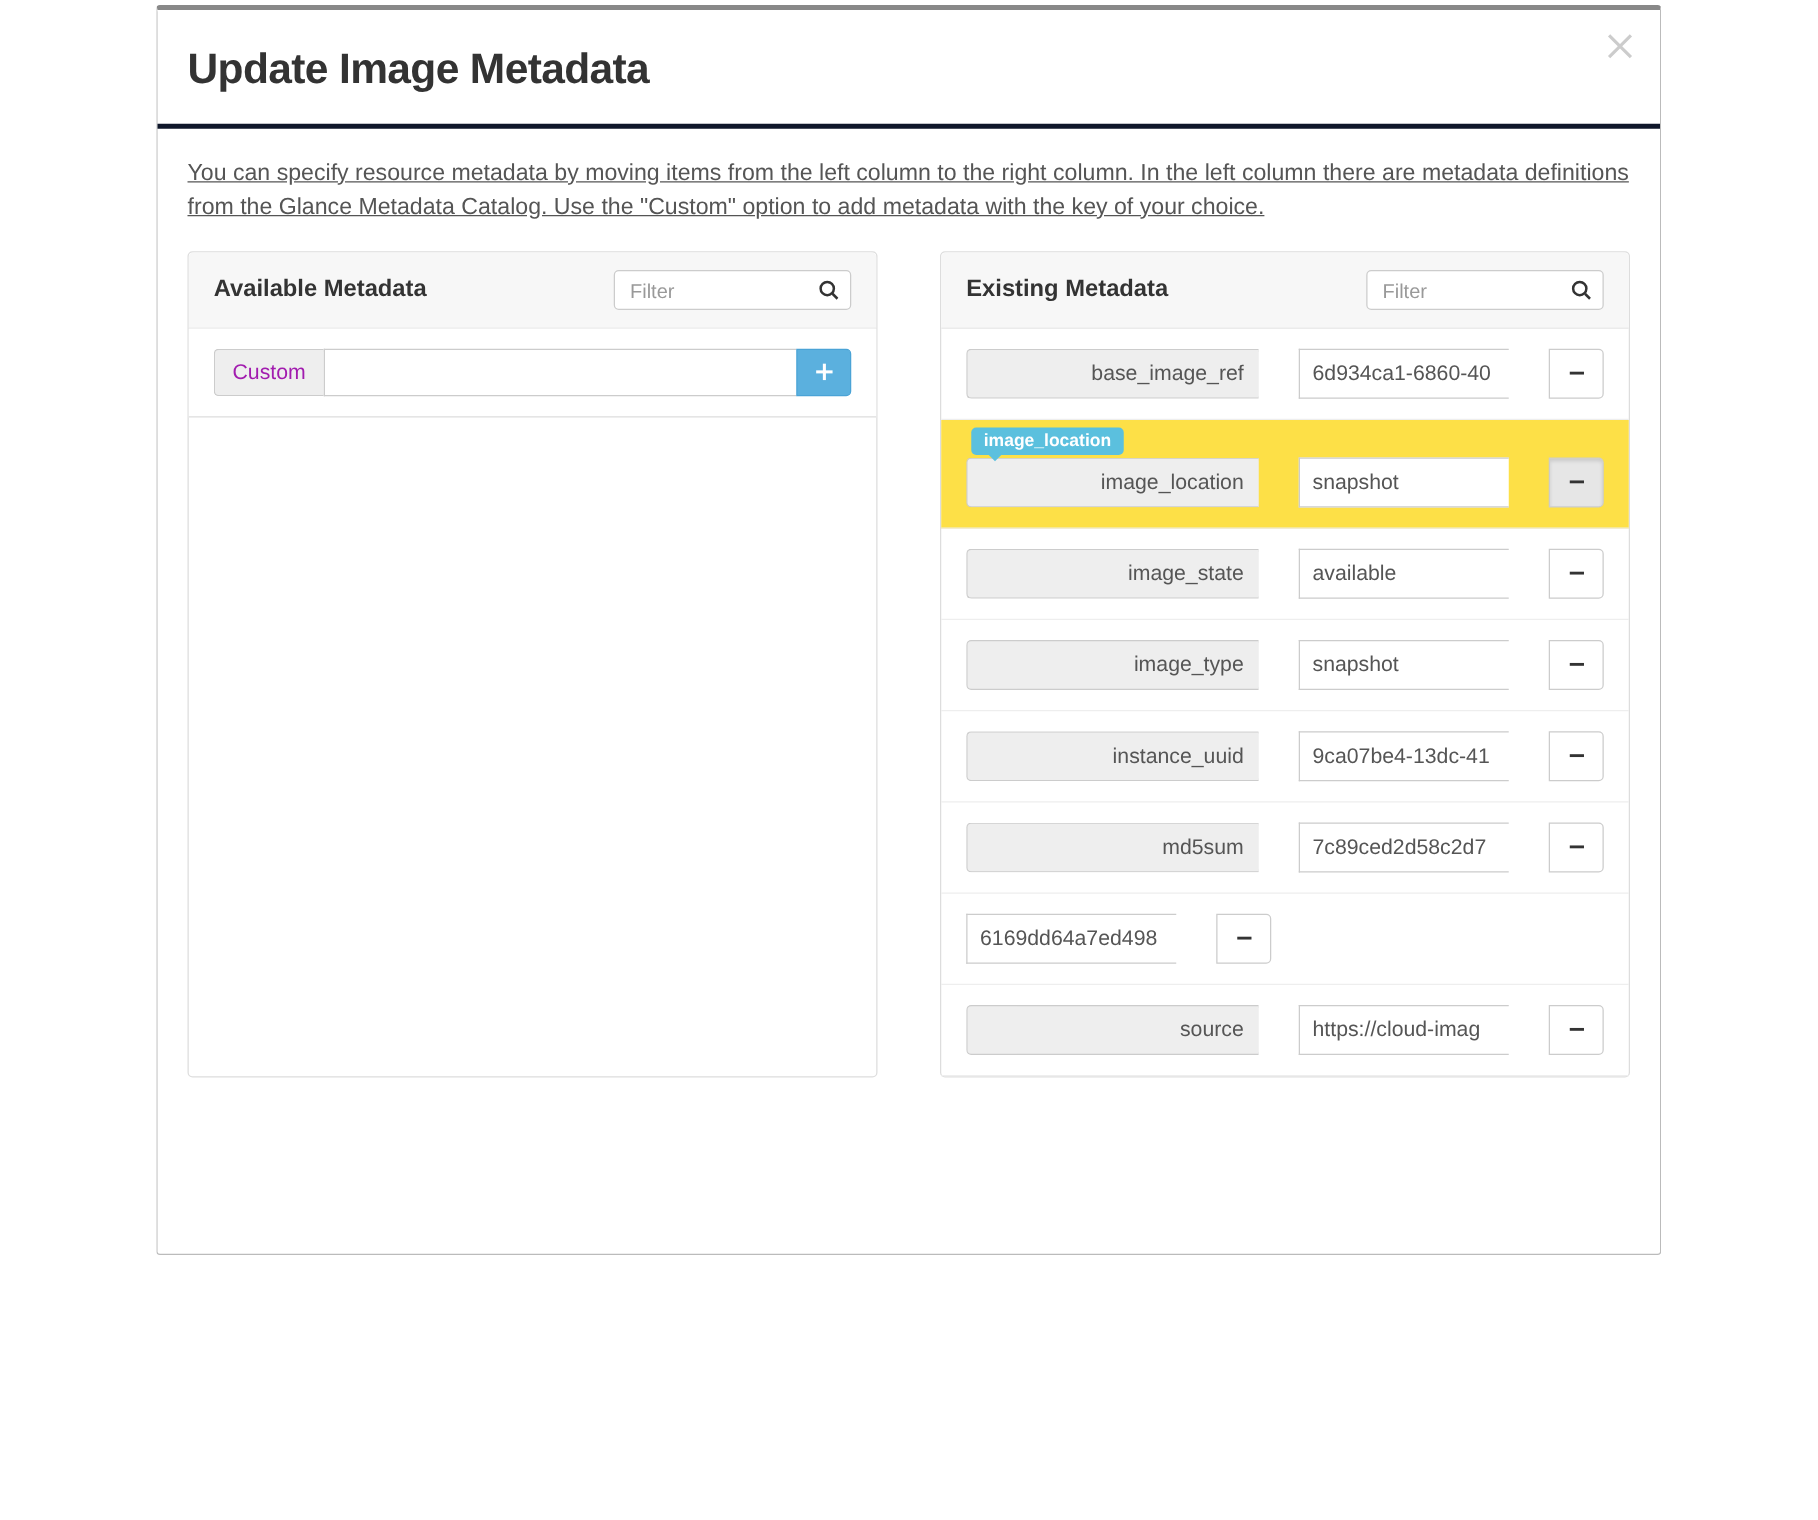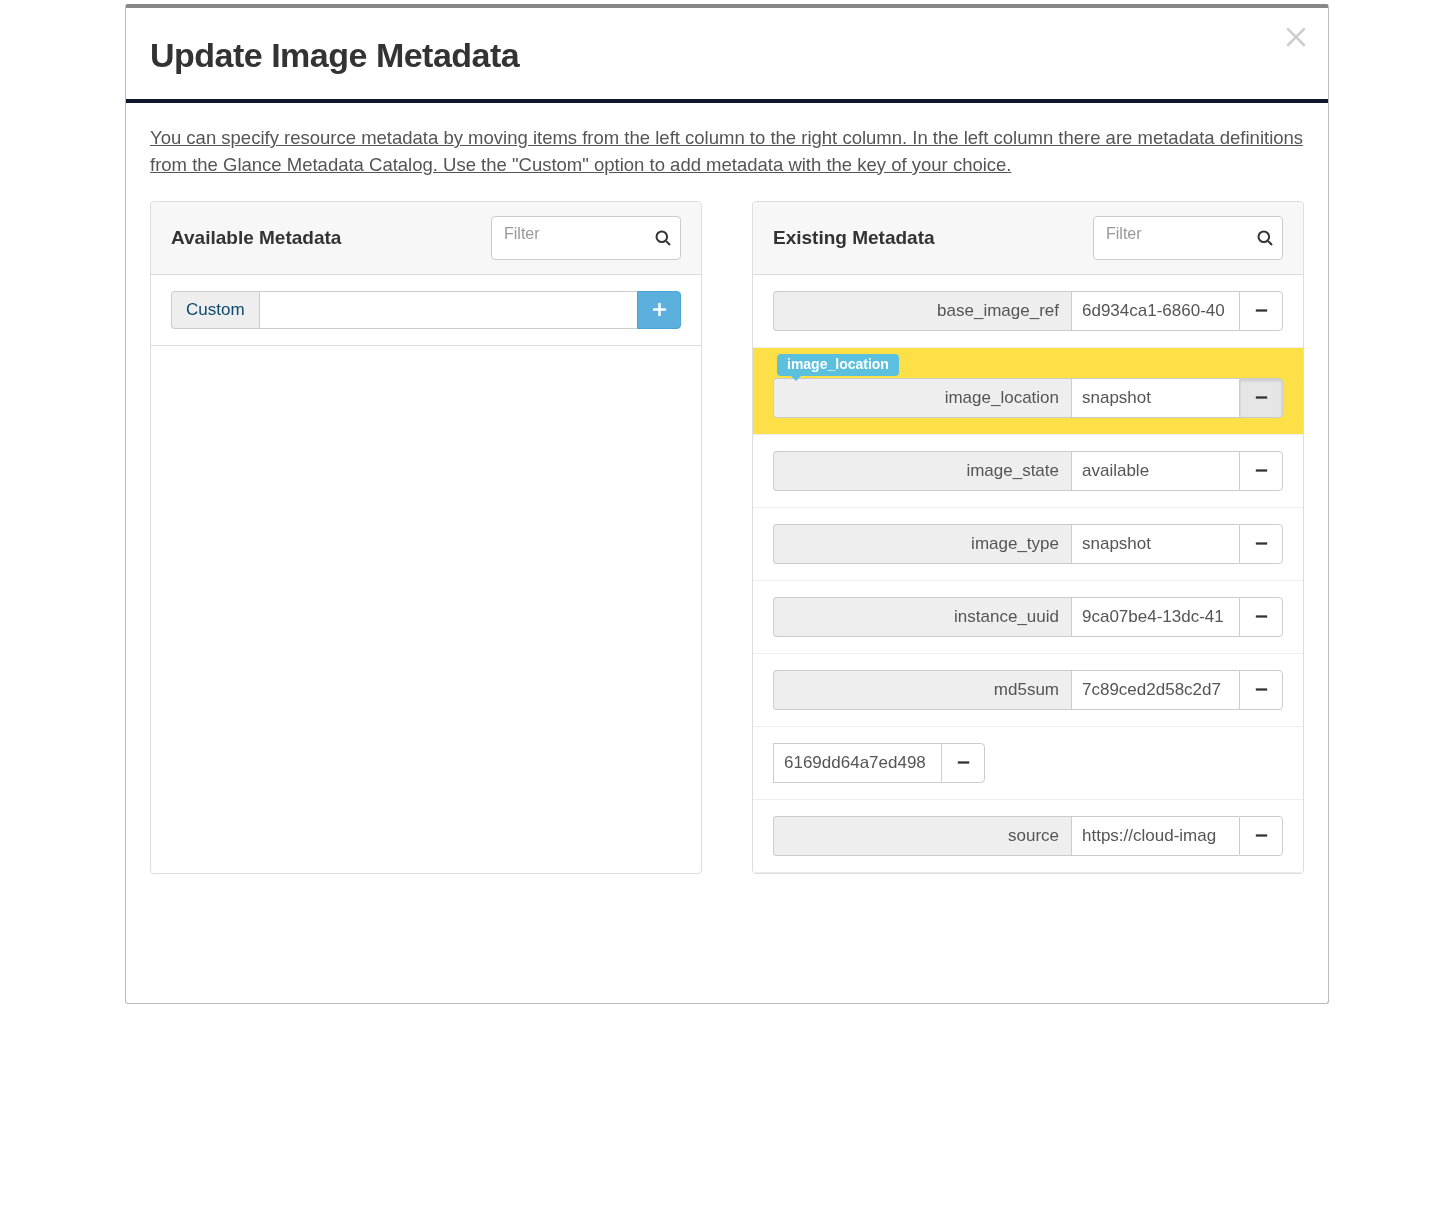--- a/index.html
+++ b/index.html
@@ -77,21 +77,21 @@
     font-size: 19px;
     font-weight: 600;
     color: #333;
   }
   .filter-wrap {
     position: relative;
     width: 190px;
   }
   .filter-input {
     width: 100%;
-    padding: 8px 34px 16px 12px;
+    padding: 8px 34px 4px 12px;
     border: 1px solid #ccc;
     border-radius: 4px;
     font-size: 16px;
     color: #555;
     background: #fff;
   }
   .filter-input::placeholder { color: #999; }
   .filter-icon {
     position: absolute;
     right: 10px; top: 50%;
@@ -111,21 +111,21 @@
     width: 100%;
   }
   .custom-addon {
     display: flex;
     align-items: center;
     padding: 0 14px;
     border: 1px solid #ccc;
     border-right: none;
     border-radius: 4px 0 0 4px;
     background: #eee;
-    color: #0c4a6e;
+    color: #a21caf;
     font-size: 17px;
   }
   .custom-input {
     flex: 1;
     padding: 9px 10px;
     border: 1px solid #ccc;
     border-right: none;
     font-size: 16px;
     background: #fff;
     min-width: 0;
@@ -157,20 +157,21 @@
     padding: 16px 20px;
     border-bottom: 1px solid #eee;
   }
   .meta-item.highlight {
     background: #fde047;
     padding-top: 30px;
   }
   .meta-row {
     display: flex;
     width: 100%;
+    gap: 32px;
   }
   .meta-key {
     flex: 1;
     display: flex;
     align-items: center;
     justify-content: flex-end;
     padding: 0 12px;
     border: 1px solid #ccc;
     border-right: none;
     border-radius: 4px 0 0 4px;

